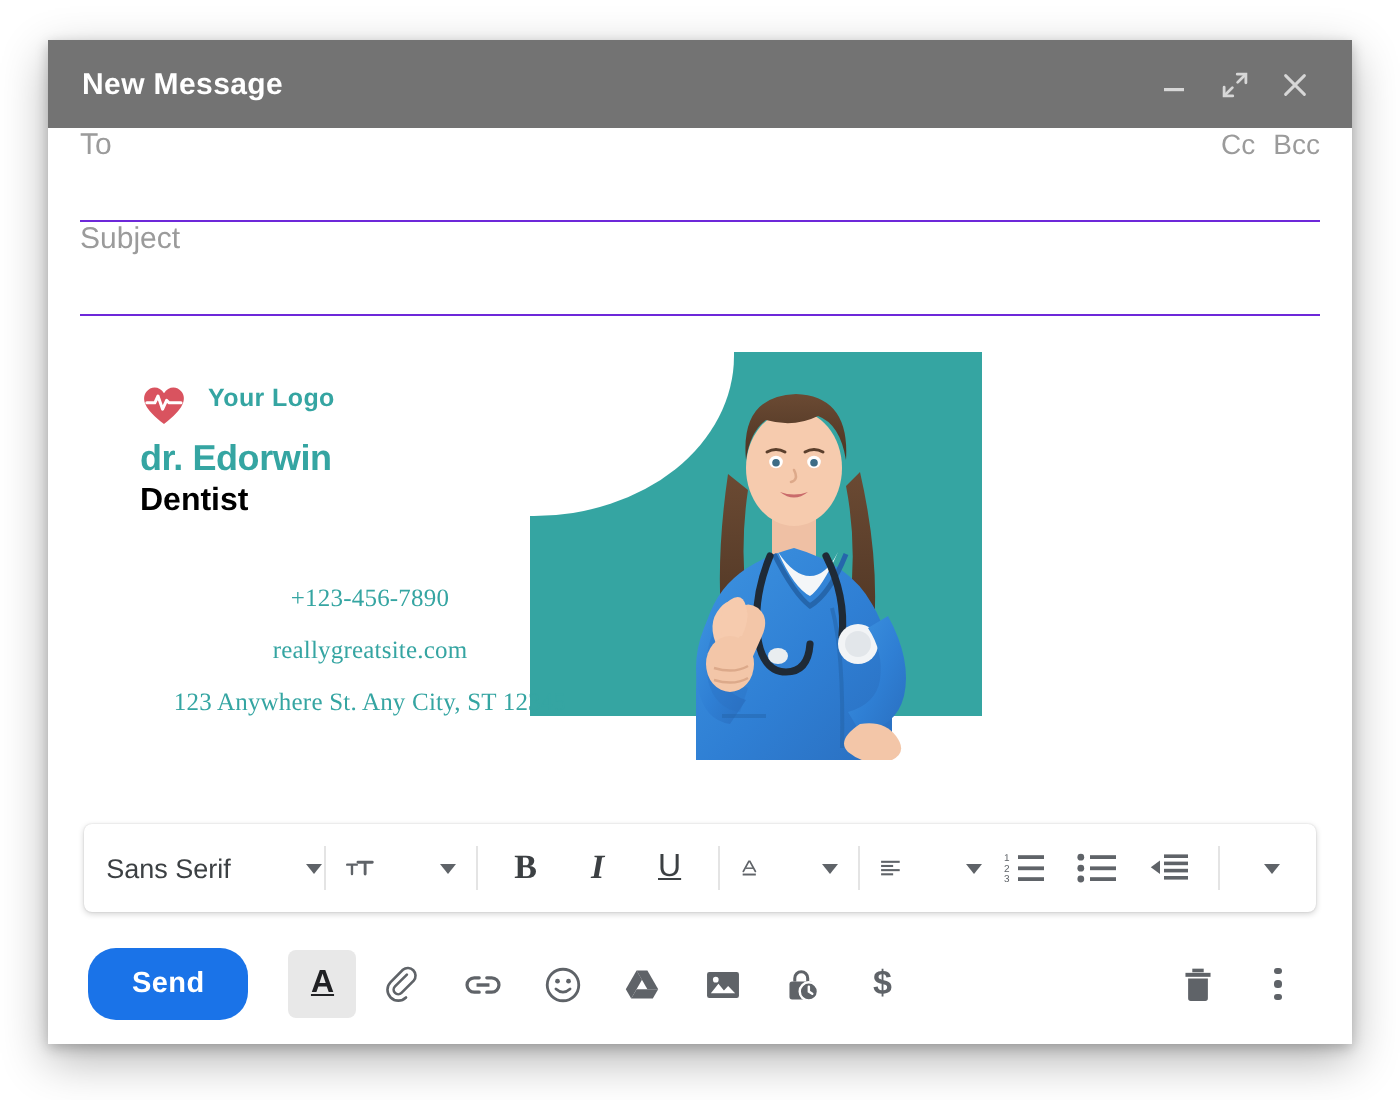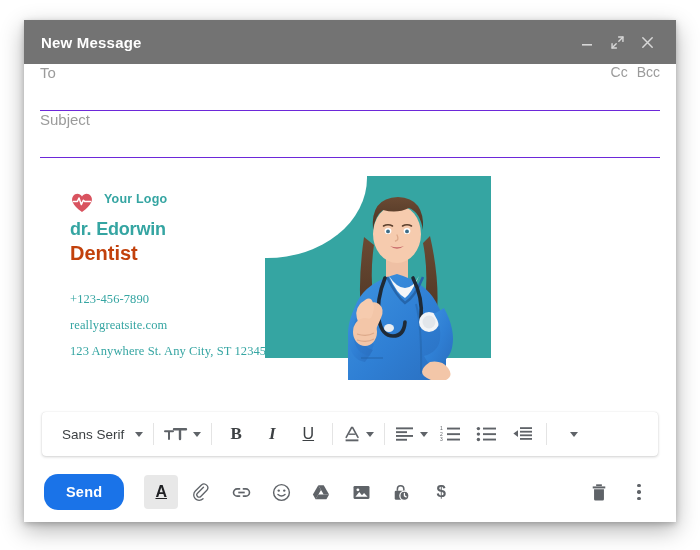--- a/index.html
+++ b/index.html
@@ -143,37 +143,38 @@
   }
   #doctor-name {
     color: #35a5a2;
     font-size: 18px;
     font-weight: bold;
     letter-spacing: -.2px;
     margin-top: 6px;
     line-height: 1.08;
   }
   #doctor-role {
-    color: #c2410c;
-    font-size: 20px;
+    color: #000000;
+    font-size: 16px;
     font-weight: bold;
     margin-top: 3px;
   }
   #contact-block {
     position: absolute;
     left: 46px;
     top: 116px;
     width: 230px;
     font-family: "Liberation Serif", serif;
   }
   .contact-line {
     color: #35a5a2;
     font-size: 12.5px;
     margin-bottom: 11px;
     letter-spacing: .1px;
+    text-align: center;
   }
   .contact-line:last-child { margin-bottom: 0; }
 
   
   #format-toolbar-wrap {
     flex: 0 0 auto;
     padding: 0 18px 6px 18px;
   }
   #format-toolbar {
     height: 44px;
@@ -188,20 +189,21 @@
   .tb-item {
     display: flex;
     align-items: center;
     justify-content: center;
     height: 30px;
     min-width: 28px;
     padding: 0 4px;
     color: #5f6368;
     cursor: pointer;
     border-radius: 3px;
+    gap: 27px;
   }
   .tb-font-name {
     font-size: 13.5px;
     color: #3c4043;
     padding: 0 6px 0 10px;
     white-space: nowrap;
   }
   .tb-sep {
     width: 1px;
     height: 22px;

